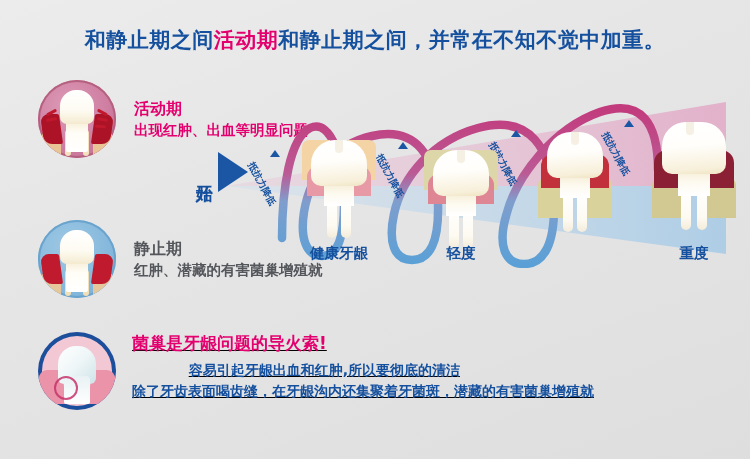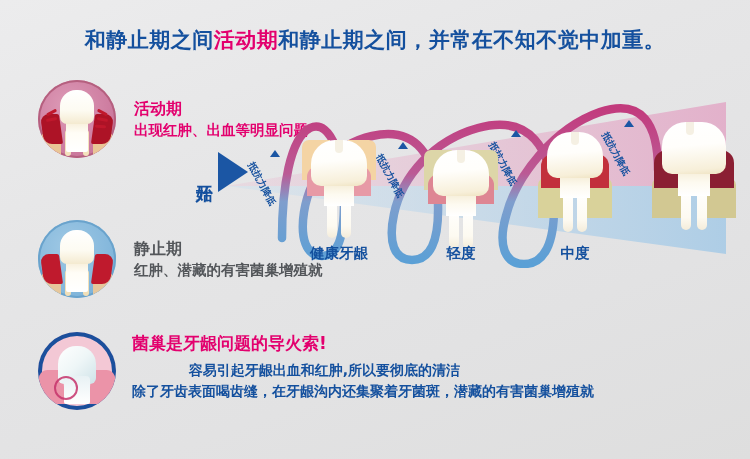--- a/index.html
+++ b/index.html
@@ -118,21 +118,21 @@
   .tooth .boneR{right:0;}
   .tooth .rootL,.tooth .rootR{
     position:absolute;top:58px;width:10px;height:40px;
     background:linear-gradient(180deg,#ffffff 0%,#fdfaf1 70%,#f4ecda 100%);
     border-radius:5px 5px 5px 5px;
   }
   .tooth .rootL{left:25px;}
   .tooth .rootR{right:25px;}
 
   
-  .bottom{position:absolute;left:38px;top:332px;width:690px;}
+  .bottom{position:absolute;left:38px;top:332px;width:690px;text-decoration:underline;}
   .bot-row{display:flex;align-items:flex-start;}
   .bot-txt{margin-left:16px;}
   .bot-head{font-size:17px;font-weight:bold;color:#e3006e;margin-bottom:5px;}
   .bot-body{font-size:14px;font-weight:bold;color:#14509e;line-height:1.5;}
   .bot-line{white-space:nowrap;}
   .bot-line.l2{text-align:right;padding-right:134px;}
 </style>
 </head>
 <body>
 
@@ -266,32 +266,32 @@
     <div class="tooth" style="left:352px;top:54px;">
       <div class="boneL" style="background:#d9d29a;border-radius:7px 0 0 0;top:46px;"></div>
       <div class="boneR" style="background:#d9d29a;border-radius:0 7px 0 0;top:46px;"></div>
       <div class="gumL" style="background:#c2303c;left:3px;top:22px;height:34px;border-radius:12px 4px 0 0;"></div>
       <div class="gumR" style="background:#c2303c;right:3px;top:22px;height:34px;border-radius:4px 12px 0 0;"></div>
       <div class="rootL" style="top:60px;"></div>
       <div class="rootR" style="top:60px;"></div>
       <div class="neck"></div>
       <div class="crown"></div>
     </div>
-    <div class="stagelbl" style="left:336px;top:166px;width:106px;">中度</div>
 
     <div class="tooth" style="left:466px;top:44px;width:84px;height:112px;">
       <div class="boneL" style="background:#d2c892;border-radius:7px 0 0 0;top:56px;width:32px;"></div>
       <div class="boneR" style="background:#d2c892;border-radius:0 7px 0 0;top:56px;width:32px;"></div>
       <div class="gumL" style="background:#8b1f33;left:2px;top:28px;width:27px;height:38px;border-radius:13px 4px 0 0;"></div>
       <div class="gumR" style="background:#8b1f33;right:2px;top:28px;width:27px;height:38px;border-radius:4px 13px 0 0;"></div>
       <div class="rootL" style="top:66px;left:29px;height:42px;"></div>
       <div class="rootR" style="top:66px;right:29px;height:42px;"></div>
       <div class="neck" style="left:26px;top:44px;width:32px;height:30px;"></div>
       <div class="crown" style="left:10px;width:64px;height:52px;"></div>
     </div>
+    <div class="stagelbl" style="left:452px;top:166px;width:112px;">重度</div>
   </div>
 
   <div class="bottom">
     <div class="bot-row">
       <div class="circ ringblue">
         <div class="mt-gumL" style="background:#eb93a8;left:2px;top:38px;height:34px;width:24px;border-radius:10px 3px 0 0;"></div>
         <div class="mt-gumR" style="background:#eb93a8;right:2px;top:38px;height:34px;width:24px;border-radius:3px 10px 0 0;"></div>
         <div class="mt-crown" style="top:14px;width:38px;height:38px;background:linear-gradient(135deg,#ffffff 0%,#eef6f7 50%,#cfe3e8 100%);border-radius:18px 18px 6px 6px;"></div>
         <div class="mt-neck" style="top:44px;width:26px;height:28px;background:linear-gradient(180deg,#e8f1f4 0%,#ffffff 100%);"></div>
         <div style="position:absolute;left:16px;top:44px;width:20px;height:20px;border:2px solid #c5326b;border-radius:50%;opacity:.85;"></div>

